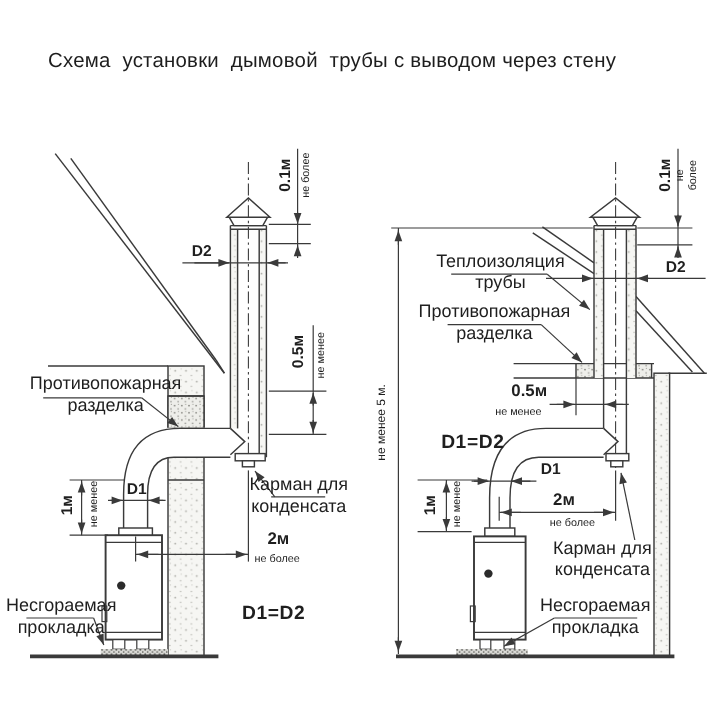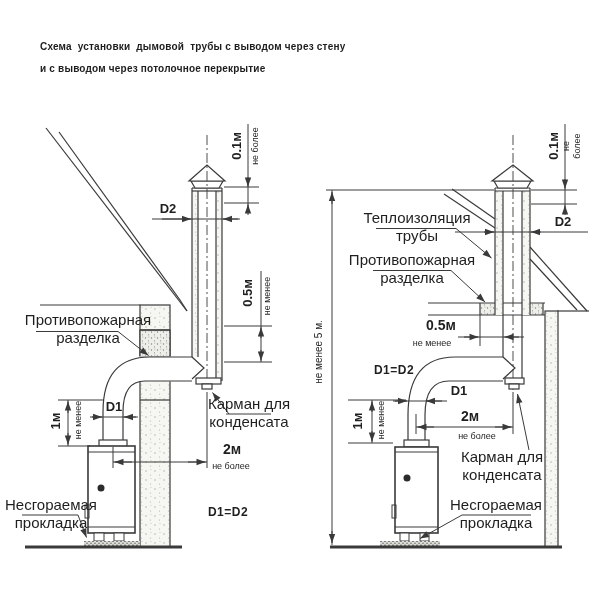--- a/index.html
+++ b/index.html
@@ -1,26 +1,26 @@
 <!DOCTYPE html>
 <html><head>
 <meta charset="utf-8">
 <style>
   html,body{margin:0;padding:0;background:#ffffff;}
   #stage{position:relative;width:600px;height:600px;background:#ffffff;overflow:hidden;
          font-family:"Liberation Sans","DejaVu Sans",sans-serif;}
   #linework{position:absolute;left:0;top:0;}
-  .title{position:absolute;font-weight:bold;font-size:10px;color:#1d1d1d;
+  .title{position:absolute;font-weight:normal;font-size:17px;color:#1d1d1d;
          letter-spacing:.2px;white-space:pre-wrap;}
   .lbl{position:absolute;color:#1f1f1f;white-space:pre-wrap;text-align:center;
        line-height:1.18;transform:translate(-50%,-50%);}
   .rot{transform:translate(-50%,-50%) rotate(-90deg);}
   .b13{font-size:13px;font-weight:bold;}
   .b14{font-size:14px;font-weight:bold;}
-  .b16{font-size:12px;font-weight:bold;letter-spacing:.5px;}
+  .b16{font-size:16px;font-weight:bold;letter-spacing:.5px;}
   .n9{font-size:9px;}
   .n10{font-size:10px;}
   .l10{font-size:15px;}
 </style>
 </head>
 <body>
 
 <div id="stage">
 
 <svg id="linework" width="600" height="600" viewBox="0 0 600 600">
@@ -251,21 +251,20 @@
       <line x1="373" y1="270.5" x2="451" y2="270.5"></line>
       <line x1="451" y1="270.5" x2="485" y2="302" marker-end="url(#ah)"></line>
       <line x1="529" y1="450" x2="517.5" y2="394" marker-end="url(#ah)"></line>
       <line x1="462" y1="515" x2="531" y2="515"></line>
       <line x1="462" y1="515" x2="420" y2="538.5" marker-end="url(#ah)"></line>
     </g>
   </g>
 </svg>
 
   <div class="title" style="left:40px;top:41px">Схема  установки  дымовой  трубы с выводом через стену</div>
-  <div class="title" style="left:40px;top:63px">и с выводом через потолочное перекрытие</div>
 
   <div class="lbl b13 rot" style="left:237px;top:146px">0.1м</div>
   <div class="lbl n9 rot" style="left:255px;top:146px">не более</div>
   <div class="lbl b13" style="left:168px;top:209px">D2</div>
   <div class="lbl b13 rot" style="left:248px;top:293px">0.5м</div>
   <div class="lbl n9 rot" style="left:267px;top:296px">не менее</div>
   <div class="lbl l10" style="left:88px;top:329px">Противопожарная
 разделка</div>
   <div class="lbl b13 rot" style="left:56px;top:421px">1м</div>
   <div class="lbl n9 rot" style="left:78px;top:420px">не менее</div>

